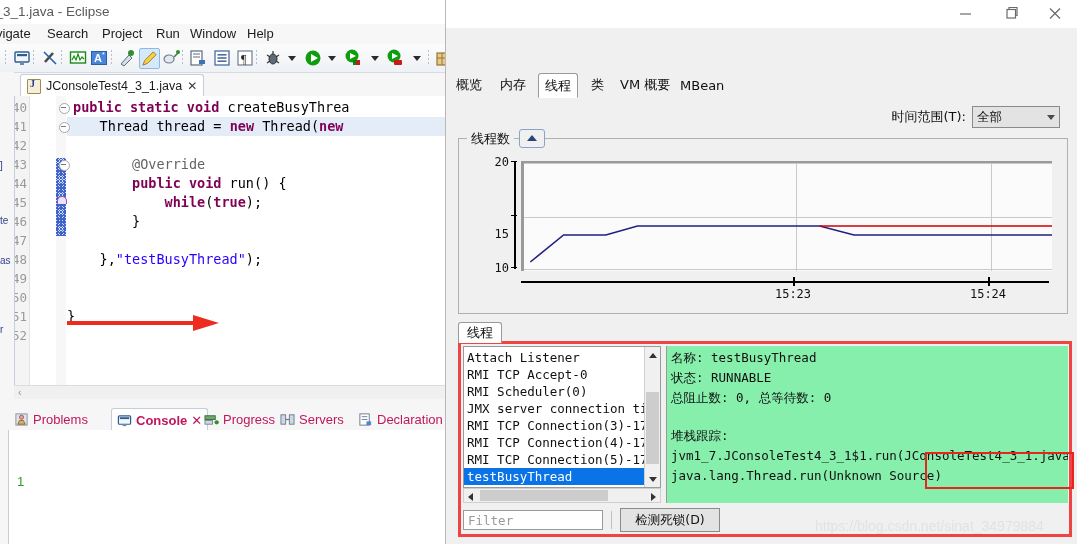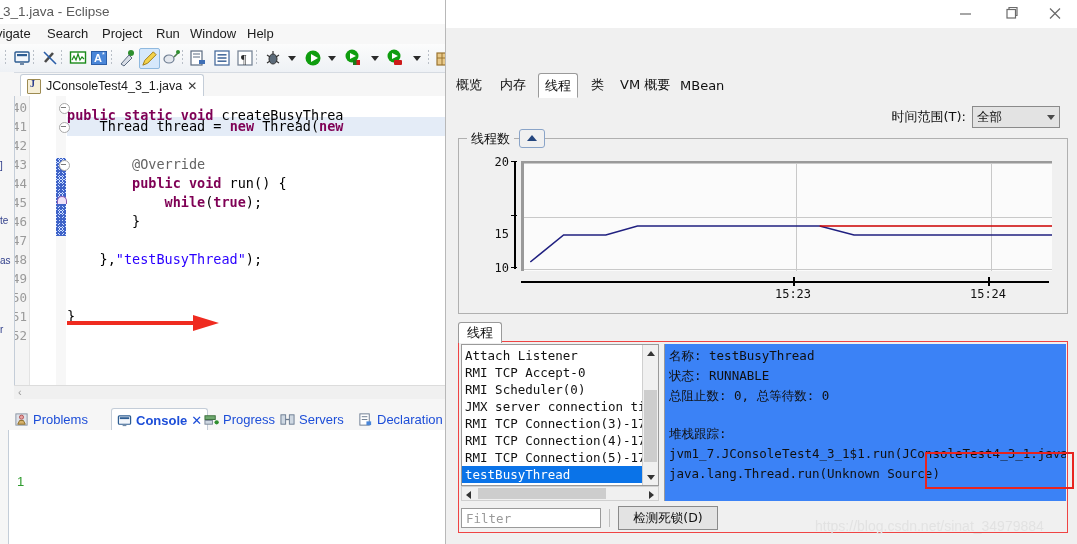--- a/index.html
+++ b/index.html
@@ -85,21 +85,21 @@
   .st{color:#2a00ff;}
   .ar{position:absolute;left:52px;top:216px;}
   #ed-hscroll{position:absolute;left:14px;top:385px;width:436px;height:13px;
      background:#f0f0f0;border-top:1px solid #dcdcdc;}
   #ed-hscroll .lt{position:absolute;left:4px;top:0px;color:#9a9a9a;font-size:11px;}
 
   
   #btm-tabs{position:absolute;left:8px;top:406px;width:442px;height:24px;
      background:#f6f6f6;border-bottom:1px solid #c4cdd8;}
   .btab{position:absolute;top:2px;height:22px;display:flex;align-items:center;gap:4px;
-     font-size:13px;color:#1d4ed8;white-space:nowrap;text-align:center;}
+     font-size:13px;color:#be185d;white-space:nowrap;text-align:center;}
   .btab.sel{background:#ffffff;border:1px solid #c4cdd8;border-bottom:none;
      border-radius:3px 3px 0 0;padding:0 5px;font-weight:bold;}
   #btm-body{position:absolute;left:8px;top:430px;width:442px;height:114px;background:#ffffff;
      border:1px solid #c4cdd8;border-top:none;}
   #cons-head{position:absolute;left:6px;top:22px;font-size:12.5px;color:#1b1b1b;
      white-space:nowrap;border-bottom:1px solid #555;}
   #cons-out{position:absolute;left:8px;top:44px;font-size:13px;color:#2e9b2e;
      font-family:"Liberation Sans",sans-serif;}
 
   
@@ -159,21 +159,21 @@
   .xtick{position:absolute;top:148px;font-size:12px;color:#101010;
      font-family:"DejaVu Sans Mono",monospace;transform:translateX(-50%);}
   #series-svg{position:absolute;left:0;top:0;width:528px;height:108px;}
 
   
   #listtab{position:absolute;left:12px;top:226px;height:20px;
      background:#ffffff;border:1px solid #9a9a9a;border-bottom:none;
      border-radius:3px 3px 0 0;display:flex;align-items:center;padding:0 8px;
      font-size:13px;color:#101010;z-index:4;font-family:"DejaVu Sans",sans-serif;}
   #listbox{position:absolute;left:12px;top:245px;width:608px;height:190px;
-     background:#f0f0f0;border:1px solid #ef4444;}
+     background:#f0f0f0;border:3px solid #ef4444;}
   #tl{position:absolute;left:2px;top:2px;width:196px;height:140px;background:#ffffff;
      border:1px solid #9a9a9a;overflow:hidden;}
   .tlrow{position:absolute;left:0;width:196px;height:17px;line-height:17px;
      font-size:12.5px;font-family:"DejaVu Sans Mono",monospace;color:#101010;
      white-space:nowrap;padding-left:3px;box-sizing:border-box;}
   .tlrow.sel{background:#0a73e8;color:#ffffff;}
   #tl-vscroll{position:absolute;right:0;top:0;width:15px;height:140px;background:#f0f0f0;
      border-left:1px solid #cfcfcf;}
   #tl-vscroll .thumb{position:absolute;left:1px;width:13px;background:#cdcdcd;}
   .sbbtn{position:absolute;left:0;width:15px;height:15px;background:#f0f0f0;}
@@ -181,21 +181,21 @@
      border-left:4px solid transparent;border-right:4px solid transparent;border-bottom:5px solid #333;}
   .sbarrow-d{position:absolute;left:4px;top:5px;width:0;height:0;
      border-left:4px solid transparent;border-right:4px solid transparent;border-top:5px solid #333;}
   #tl-hscroll{position:absolute;left:2px;top:144px;width:198px;height:15px;background:#f0f0f0;
      border:1px solid #cfcfcf;box-sizing:border-box;}
   #tl-hscroll .thumb{position:absolute;top:1px;height:11px;background:#cdcdcd;}
   .sbarrow-l{position:absolute;top:4px;width:0;height:0;
      border-top:4px solid transparent;border-bottom:4px solid transparent;border-right:5px solid #333;}
   .sbarrow-r{position:absolute;top:4px;width:0;height:0;
      border-top:4px solid transparent;border-bottom:4px solid transparent;border-left:5px solid #333;}
-  #detail{position:absolute;left:205px;top:2px;width:401px;height:157px;background:#3b82f6;
+  #detail{position:absolute;left:205px;top:2px;width:401px;height:157px;background:#86efac;
      border-left:1px solid #9a9a9a;overflow:hidden;}
   .dl{position:absolute;left:4px;white-space:nowrap;font-size:12.5px;
      font-family:"DejaVu Sans Mono",monospace;color:#101010;}
   #redbox{position:absolute;left:925px;top:452px;width:145px;height:33px;
      border:2px solid #e8241f;z-index:9;}
   #filterwrap{position:absolute;left:2px;top:165px;width:604px;height:22px;
      display:flex;align-items:center;gap:8px;}
   #filter{width:140px;height:20px;background:#ffffff;border:1px solid #9a9a9a;
      display:flex;align-items:center;padding-left:4px;box-sizing:border-box;}
   #filter .ph{font-size:12.5px;color:#9a9a9a;font-family:"DejaVu Sans Mono",monospace;}
@@ -369,21 +369,21 @@
         <div class="gnum" style="top: 192px;">50</div>
         <div class="gnum" style="top: 211px;">51</div>
         <div class="gnum" style="top: 230px;">52</div>
       </div>
     <div id="ed-annot">
       <div class="mark" style="top:62px;height:78px"></div>
       <div class="carat" style="top:100px"></div>
     </div>
     <div class="hl" style="top:21px"></div>
     <div id="code">
-        <div class="ln" style="top: 10px;"><span class="kw">public</span><span class="pl">&nbsp;</span><span class="kw">static</span><span class="pl">&nbsp;</span><span class="kw">void</span><span class="pl">&nbsp;</span><span class="pl">createBusyThrea</span></div>
+        <div class="ln" style="top: 2px; margin-left: 6px;"><span class="kw">public</span><span class="pl">&nbsp;</span><span class="kw">static</span><span class="pl">&nbsp;</span><span class="kw">void</span><span class="pl">&nbsp;</span><span class="pl">createBusyThrea</span></div>
         <div class="ln" style="top: 21px;">&nbsp;&nbsp;&nbsp;&nbsp;<span class="pl">Thread</span><span class="pl">&nbsp;</span><span class="pl">thread</span><span class="pl">&nbsp;</span><span class="pl">=</span><span class="pl">&nbsp;</span><span class="kw">new</span><span class="pl">&nbsp;</span><span class="pl">Thread</span><span class="pl">(</span><span class="kw">new</span></div>
         <div class="ln" style="top: 40px;"></div>
         <div class="ln" style="top: 59px;">&nbsp;&nbsp;&nbsp;&nbsp;&nbsp;&nbsp;&nbsp;&nbsp;<span class="an">@Override</span></div>
         <div class="ln" style="top: 78px;">&nbsp;&nbsp;&nbsp;&nbsp;&nbsp;&nbsp;&nbsp;&nbsp;<span class="kw">public</span><span class="pl">&nbsp;</span><span class="kw">void</span><span class="pl">&nbsp;</span><span class="pl">run</span><span class="pl">(</span><span class="pl">)</span><span class="pl">&nbsp;</span><span class="pl">{</span></div>
         <div class="ln" style="top: 97px;">&nbsp;&nbsp;&nbsp;&nbsp;&nbsp;&nbsp;&nbsp;&nbsp;&nbsp;&nbsp;&nbsp;&nbsp;<span class="kw">while</span><span class="pl">(</span><span class="kw">true</span><span class="pl">)</span><span class="pl">;</span></div>
         <div class="ln" style="top: 116px;">&nbsp;&nbsp;&nbsp;&nbsp;&nbsp;&nbsp;&nbsp;&nbsp;<span class="pl">}</span></div>
         <div class="ln" style="top: 135px;"></div>
         <div class="ln" style="top: 154px;">&nbsp;&nbsp;&nbsp;&nbsp;<span class="pl">}</span><span class="pl">,</span><span class="st">"testBusyThread"</span><span class="pl">)</span><span class="pl">;</span></div>
         <div class="ln" style="top: 173px;"></div>
         <div class="ln" style="top: 211px;"><span class="pl">}</span></div>

